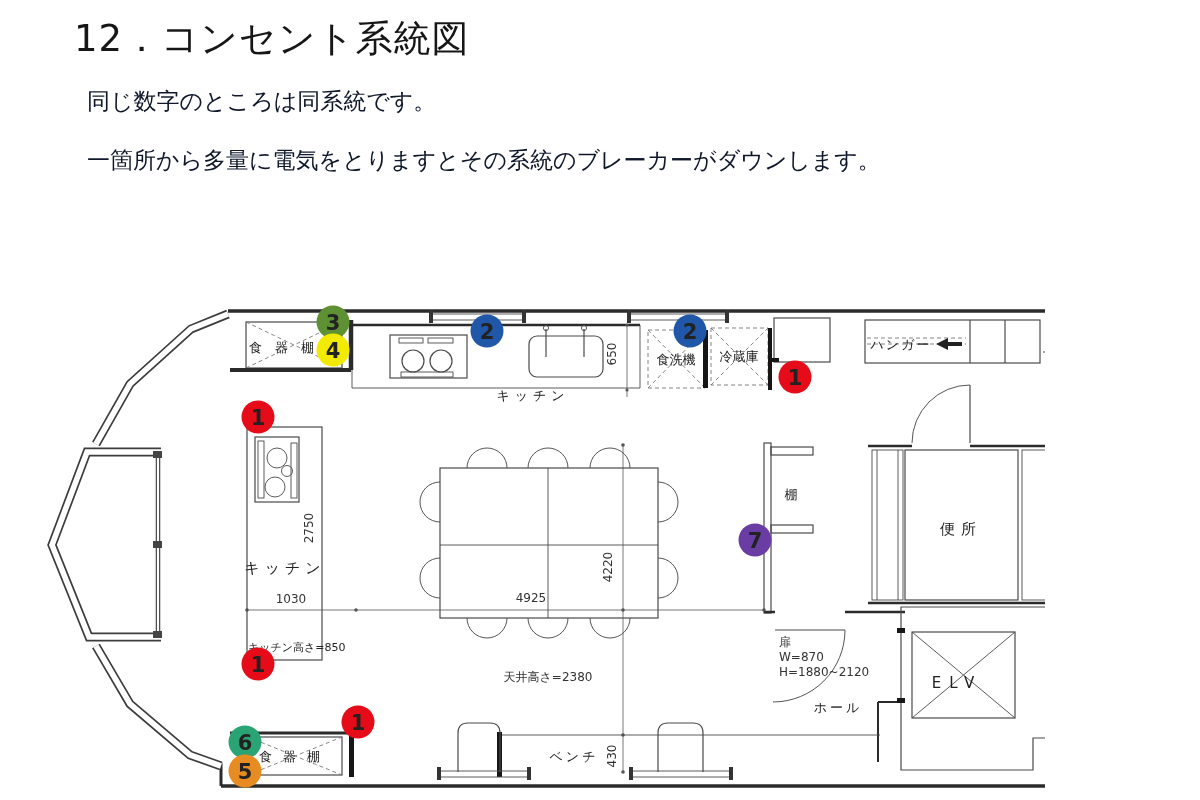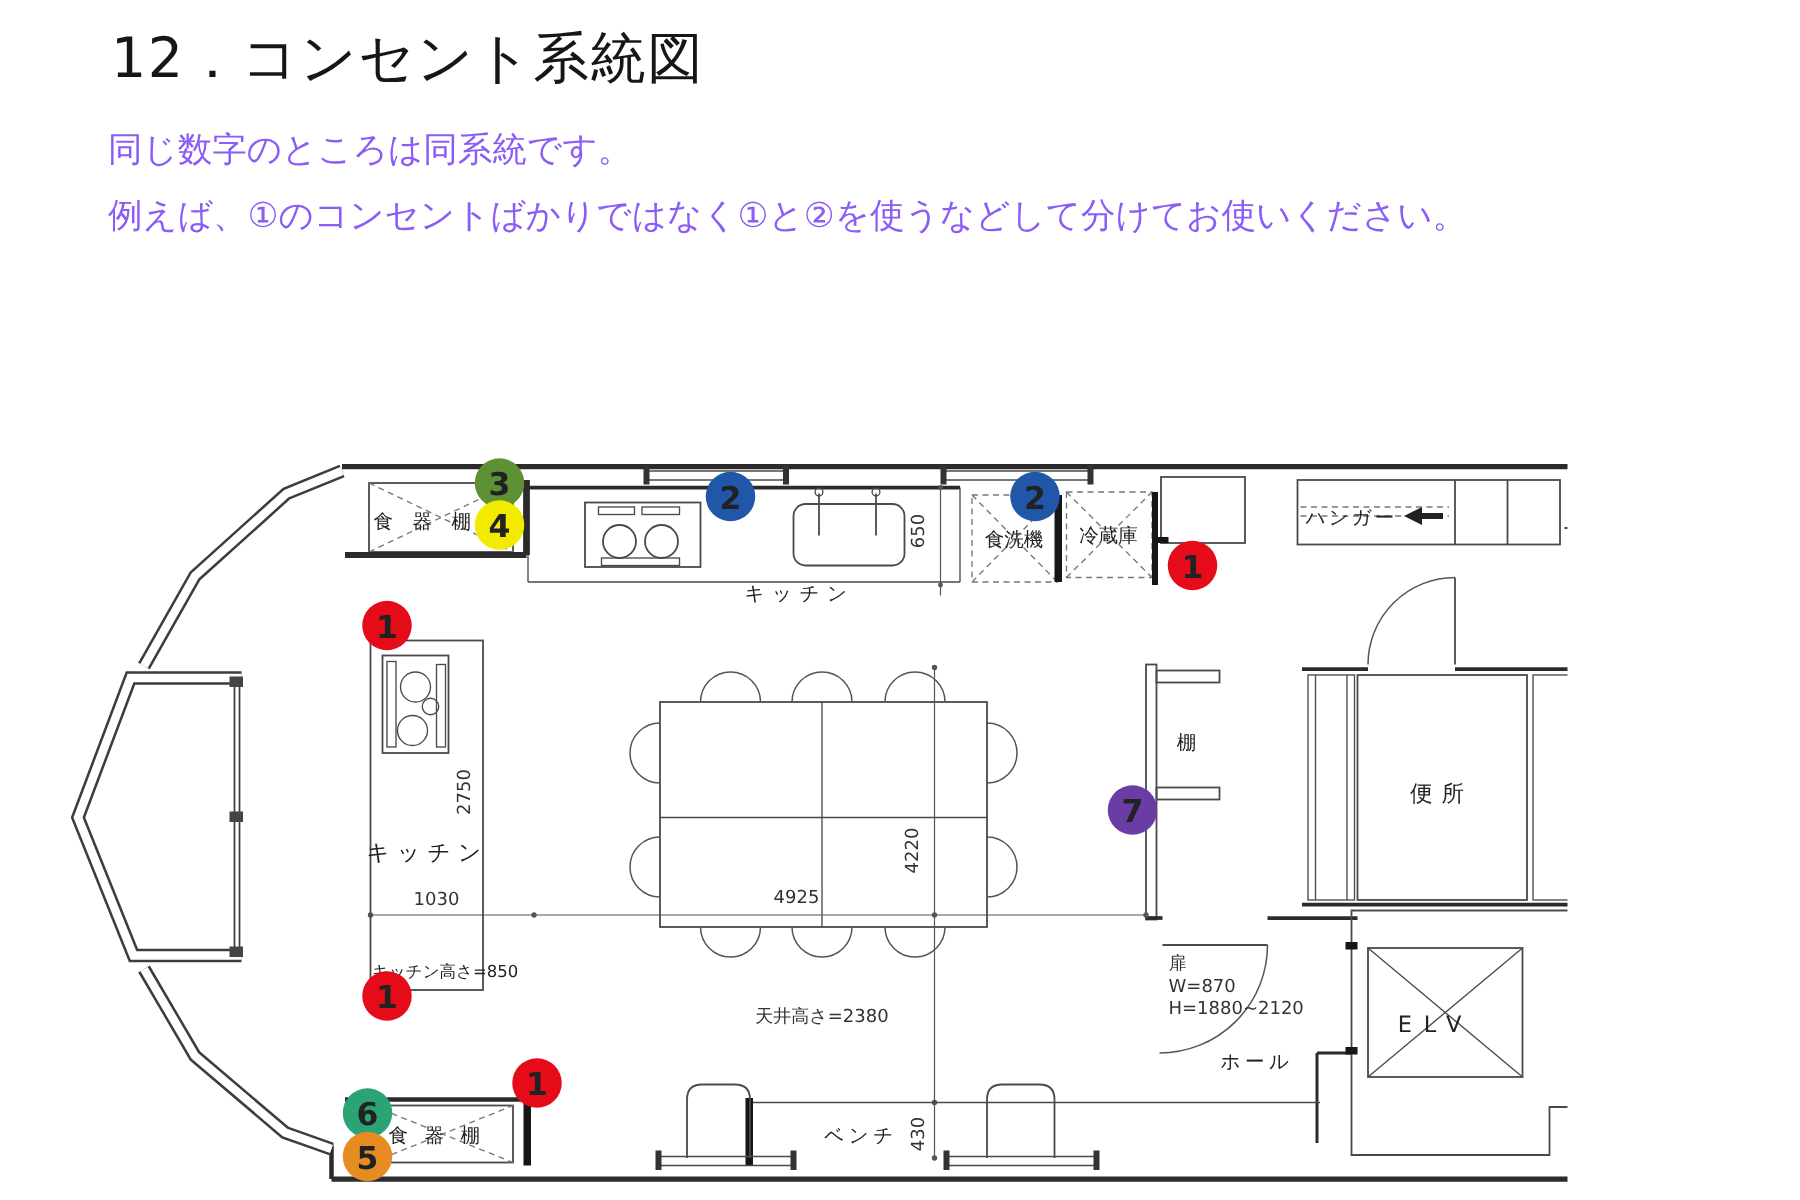--- a/index.html
+++ b/index.html
@@ -1,41 +1,41 @@
 <!DOCTYPE html>
 <html><head>
 <meta charset="utf-8">
 <style>
   html,body{margin:0;padding:0;background:#ffffff;}
   .page{position:relative;width:1045px;height:800px;background:#fff;overflow:hidden;
         font-family:"DejaVu Sans","Liberation Sans",sans-serif;color:#1c1c1c;}
   .header{position:absolute;left:72px;top:10px;width:1110px;}
   .header h1{margin:4px 0 14px 2px;font-size:37px;font-weight:500;letter-spacing:1px;color:#161616;}
-  .header p{margin:0;font-size:23px;line-height:44px;font-weight:400;color:#8b5cf6;}
+  .header p{margin:15px;font-size:23px;line-height:44px;font-weight:400;color:#0f172a;}
   svg{position:absolute;left:0;top:0;}
   svg text{font-family:"DejaVu Sans","Liberation Sans",sans-serif;fill:#222;}
   .lbl{font-size:13px;}
   .dim{font-size:12px;fill:#333;}
   .badge-num{font-size:21px;font-weight:bold;}
   .thin{stroke:#4a4a4a;stroke-width:1.2;fill:none;}
   .thin2{stroke:#4a4a4a;stroke-width:0.9;fill:none;}
   .wall{stroke:#2b2b2b;fill:none;}
   .dash{stroke:#777;stroke-width:0.9;fill:none;stroke-dasharray:4 3;}
   .dimline{stroke:#555;stroke-width:0.8;fill:none;}
   .arc{stroke:#555;stroke-width:1;fill:none;}
 </style>
 </head>
 <body>
 
 <div class="page">
 
   <div class="header">
     <h1>12．コンセント系統図</h1>
     <p>同じ数字のところは同系統です。</p>
-    <p>例えば、①のコンセントばかりではなく①と②を使うなどして分けてお使いください。</p>
+    <p>一箇所から多量に電気をとりますとその系統のブレーカーがダウンします。</p>
   </div>
 
   <svg width="1200" height="800" viewBox="0 0 1200 800">
 
     <g>
       <line class="wall" stroke-width="3.5" x1="228" y1="311" x2="1086" y2="311"></line>
       <line class="wall" stroke-width="3" x1="1086" y1="311" x2="1086" y2="375"></line>
       <line class="wall" stroke-width="3" x1="1086" y1="440" x2="1086" y2="786"></line>
       <line class="wall" stroke-width="3.5" x1="221" y1="786" x2="1086" y2="786"></line>
       <line class="wall" stroke-width="3" x1="221" y1="763" x2="221" y2="786"></line>

